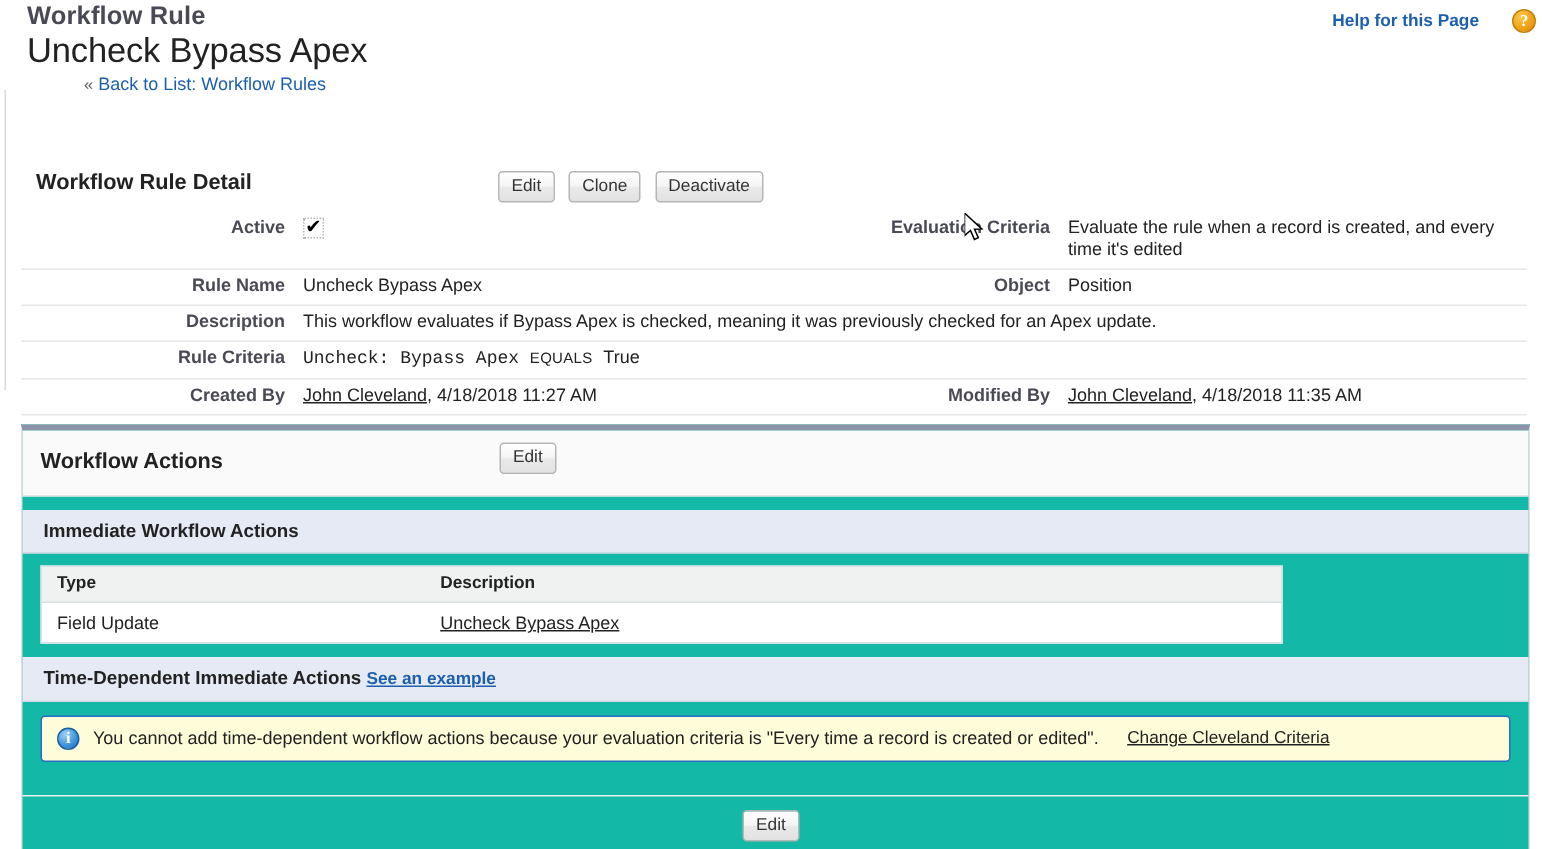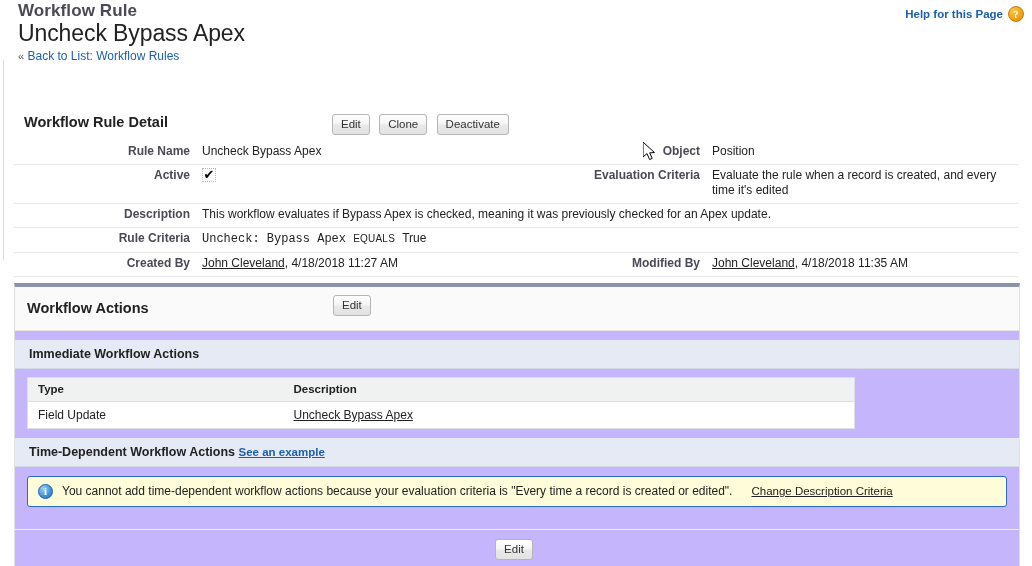--- a/index.html
+++ b/index.html
@@ -39,20 +39,21 @@
     line-height: 28px;
     margin-top: 1px;
     letter-spacing: -.1px;
   }
   .back-link-row {
     margin-top: 2px;
     font-size: 12px;
     line-height: 15px;
     color: #777777;
     white-space: nowrap;
+    margin-left: 38px;
   }
   .back-chevron { color: #555; font-size: 11px; }
   a.link {
     color: #1c5fad;
     text-decoration: none;
     cursor: pointer;
   }
   a.link-u {
     color: #1c5fad;
     text-decoration: underline;
@@ -62,21 +63,21 @@
     color: #222;
     text-decoration: underline;
     cursor: pointer;
   }
 
   .help-area {
     position: absolute;
     right: 8px; top: 6px;
     display: flex;
     align-items: center;
-    gap: 5px;
+    gap: 22px;
     font-size: 11.5px;
     font-weight: bold;
   }
   .help-area a { color: #1c5fad; text-decoration: none; cursor: pointer; }
   .help-icon {
     width: 16px; height: 16px;
     border-radius: 50%;
     background: radial-gradient(circle at 35% 30%, #fcc94a 0%, #f0a21a 55%, #d98a05 100%);
     border: 1px solid #c07f05;
     color: #ffffff;
@@ -182,21 +183,21 @@
     font-family: "Liberation Sans", sans-serif;
     font-size: 12px;
   }
 
   
   .actions-panel {
     position: absolute;
     left: 14px; top: 283px;
     width: 1006px;
     height: 283px;
-    background: #c4b5fd;
+    background: #14b8a6;
     border-top: 4px solid #8d93a7;
     border-left: 1px solid #e0e0e0;
     border-right: 1px solid #e0e0e0;
   }
   .panel-head {
     position: relative;
     height: 44px;
     padding: 10px 0 0 12px;
     background: #fafafa;
     border-bottom: 1px solid #e4e4e4;
@@ -323,34 +324,34 @@
 
     <table class="detail">
       <colgroup>
         <col class="col-l1">
           <col class="col-v1">
           <col class="col-l2">
           <col class="col-v2">
       </colgroup>
       <tbody>
         <tr>
-          <td class="lbl">Rule Name</td>
-          <td class="val">Uncheck Bypass Apex</td>
-          <td class="lbl">Object</td>
-          <td class="val">Position</td>
-        </tr>
-        <tr>
           <td class="lbl">Active</td>
           <td class="val">
             <span class="checkmark-box">✔</span>
           </td>
           <td class="lbl">Evaluation Criteria</td>
           <td class="val">Evaluate the rule when a record is created, and every time it's edited</td>
         </tr>
         <tr>
+          <td class="lbl">Rule Name</td>
+          <td class="val">Uncheck Bypass Apex</td>
+          <td class="lbl">Object</td>
+          <td class="val">Position</td>
+        </tr>
+        <tr>
           <td class="lbl">Description</td>
           <td class="val" colspan="3">This workflow evaluates if Bypass Apex is checked, meaning it was previously checked for an Apex update.</td>
         </tr>
         <tr>
           <td class="lbl">Rule Criteria</td>
           <td class="val mono" colspan="3"><span>Uncheck: Bypass Apex</span> <span class="op">EQUALS</span> <span class="plain">True</span></td>
         </tr>
         <tr>
           <td class="lbl nb">Created By</td>
           <td class="val nb"><a class="black-u">John Cleveland</a><span>, 4/18/2018 11:27 AM</span></td>
@@ -387,28 +388,28 @@
       </thead>
       <tbody>
         <tr>
           <td>Field Update</td>
           <td><a class="black-u">Uncheck Bypass Apex</a></td>
         </tr>
       </tbody>
     </table>
 
     <div class="subhead">
-      <span>Time-Dependent Workflow Actions</span>
+      <span>Time-Dependent Immediate Actions</span>
       <a class="link-u inline-link">See an example</a>
     </div>
 
     <div class="notice">
       <span class="info-icon">i</span>
       <span>You cannot add time-dependent workflow actions because your evaluation criteria is "Every time a record is created or edited".</span>
-      <a class="black-u notice-link">Change Description Criteria</a>
+      <a class="black-u notice-link">Change Cleveland Criteria</a>
     </div>
 
     <div class="footer-btn-row">
       <button class="btn">Edit</button>
     </div>
   </div>
 
   <svg class="cursor" viewBox="0 0 14 20">
     <polygon points="0,0 0,15 4,11.6 6.6,17.6 9.2,16.4 6.7,10.8 11.5,10.6" fill="#ffffff" stroke="#000000" stroke-width="1"></polygon>
   </svg>

